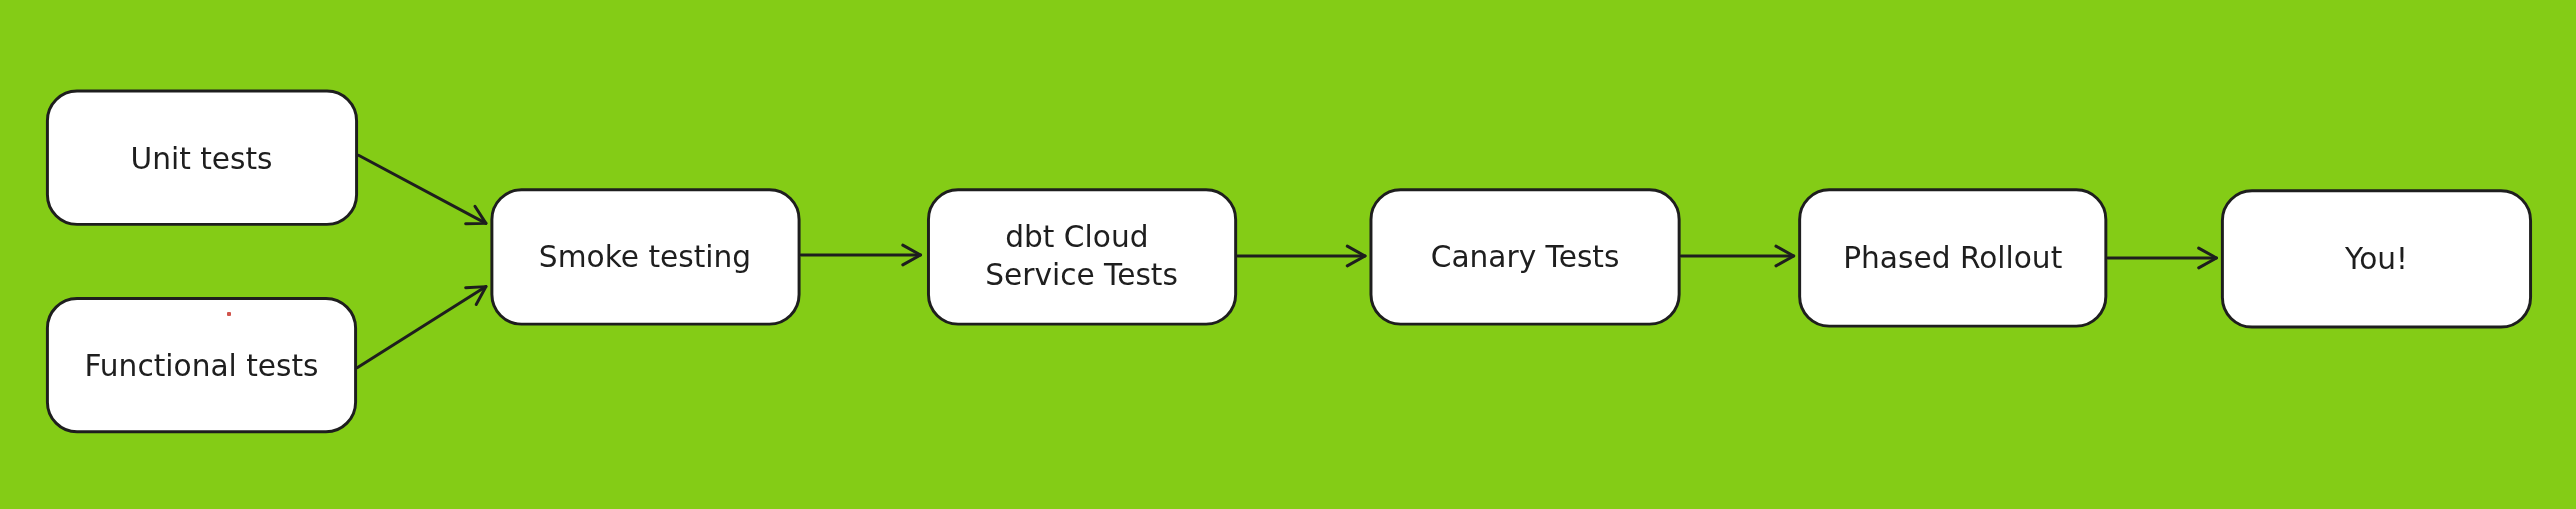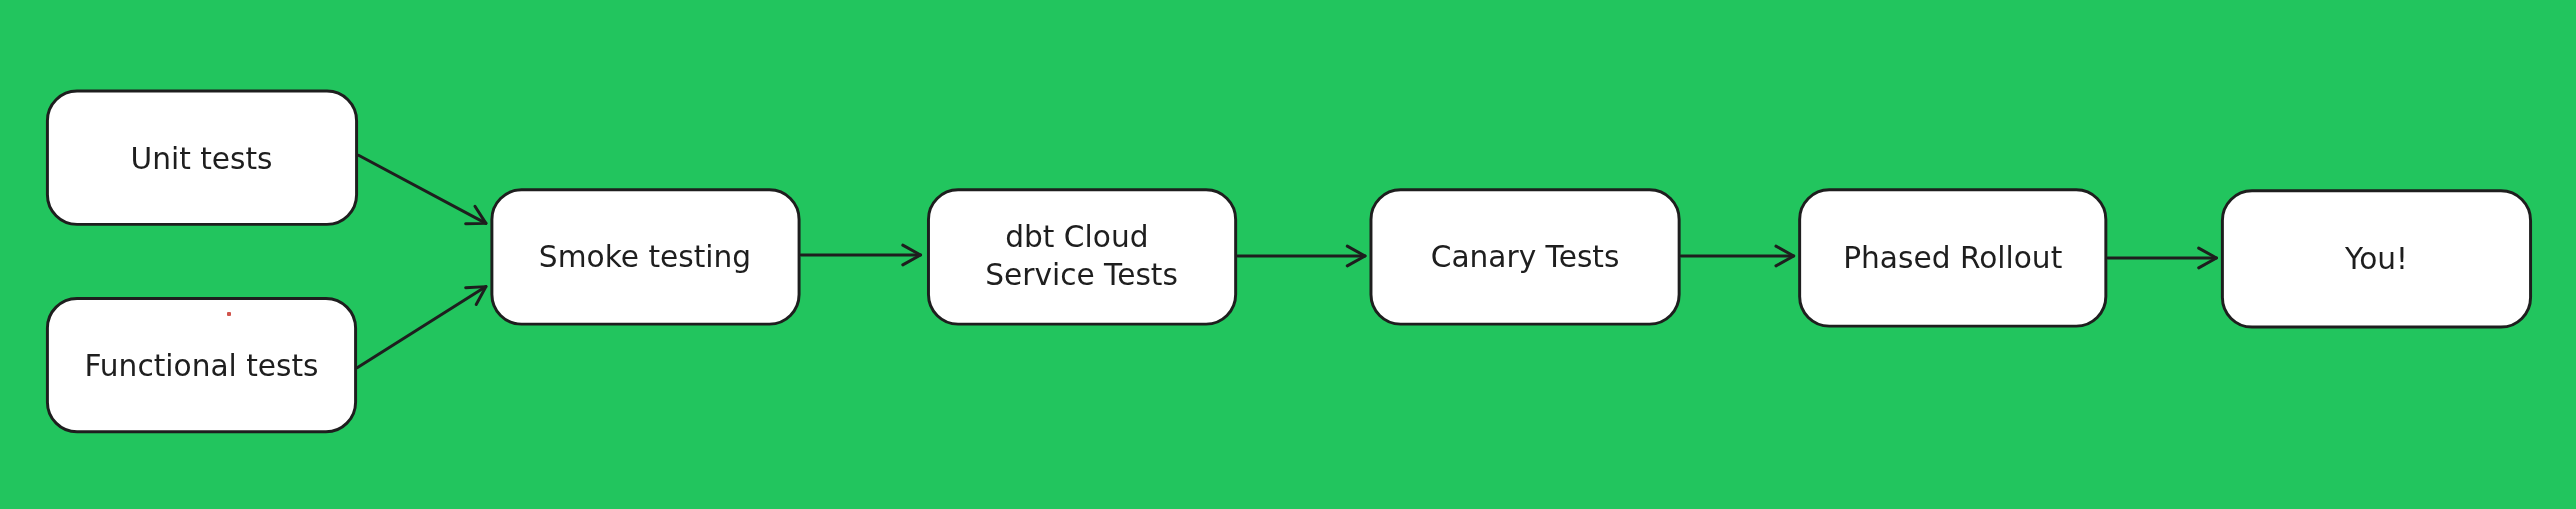--- a/index.html
+++ b/index.html
@@ -4,21 +4,21 @@
 <style>
   html, body {
     margin: 0;
     padding: 0;
     background: #ffffff;
   }
   .canvas {
     position: relative;
     width: 2576px;
     height: 510px;
-    background: #22c55e;
+    background: #84cc16;
     overflow: hidden;
     font-family: "DejaVu Sans", sans-serif;
   }
   .canvas svg {
     position: absolute;
     left: 0;
     top: 0;
   }
   rect.node-box {
     fill: #ffffff;

